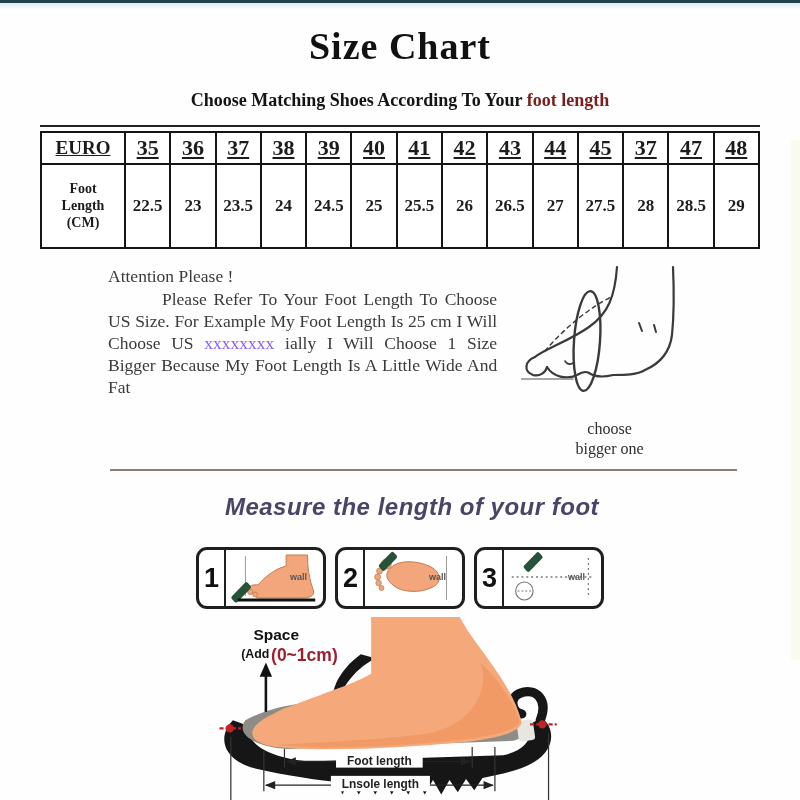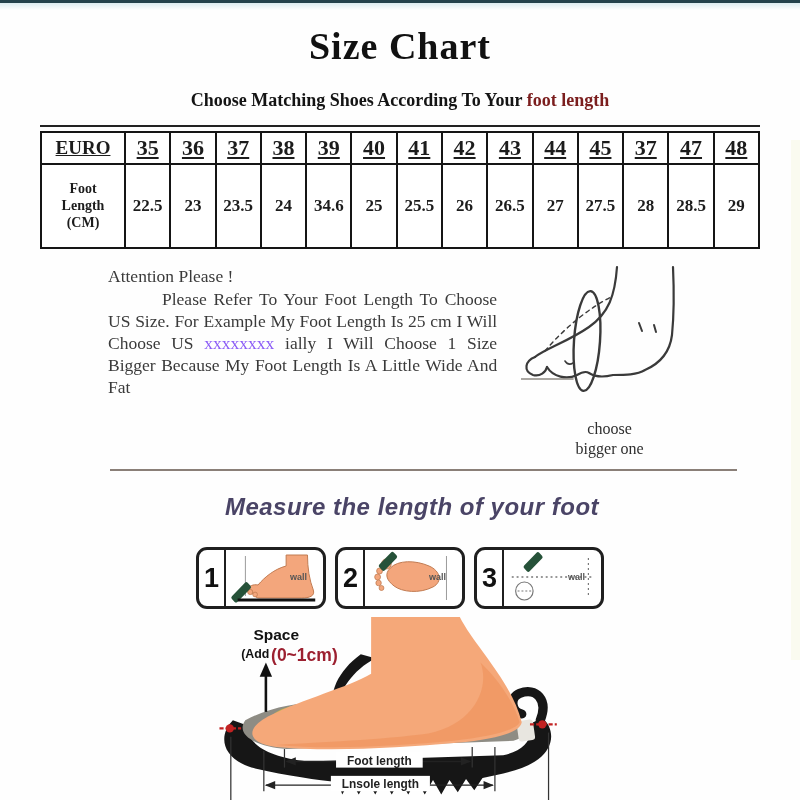--- a/index.html
+++ b/index.html
@@ -97,21 +97,21 @@
       <td>37</td>
       <td>47</td>
       <td>48</td>
     </tr>
     <tr class="len-row">
       <th>Foot Length (CM)</th>
       <td>22.5</td>
       <td>23</td>
       <td>23.5</td>
       <td>24</td>
-      <td>34.6</td>
+      <td>24.5</td>
       <td>25</td>
       <td>25.5</td>
       <td>26</td>
       <td>26.5</td>
       <td>27</td>
       <td>27.5</td>
       <td>28</td>
       <td>28.5</td>
       <td>29</td>
     </tr>

